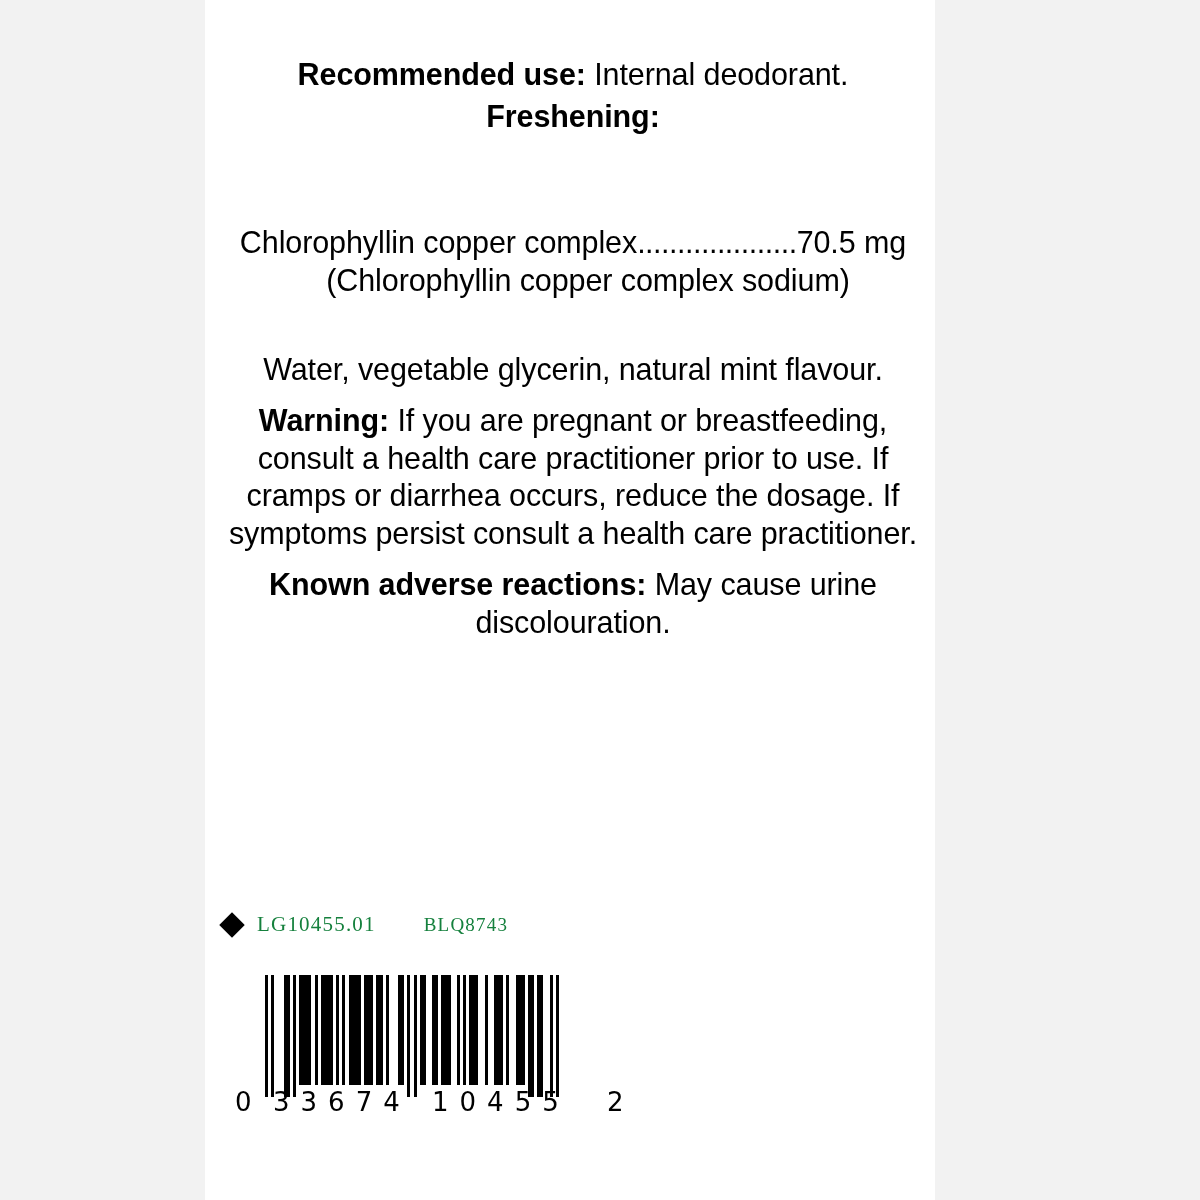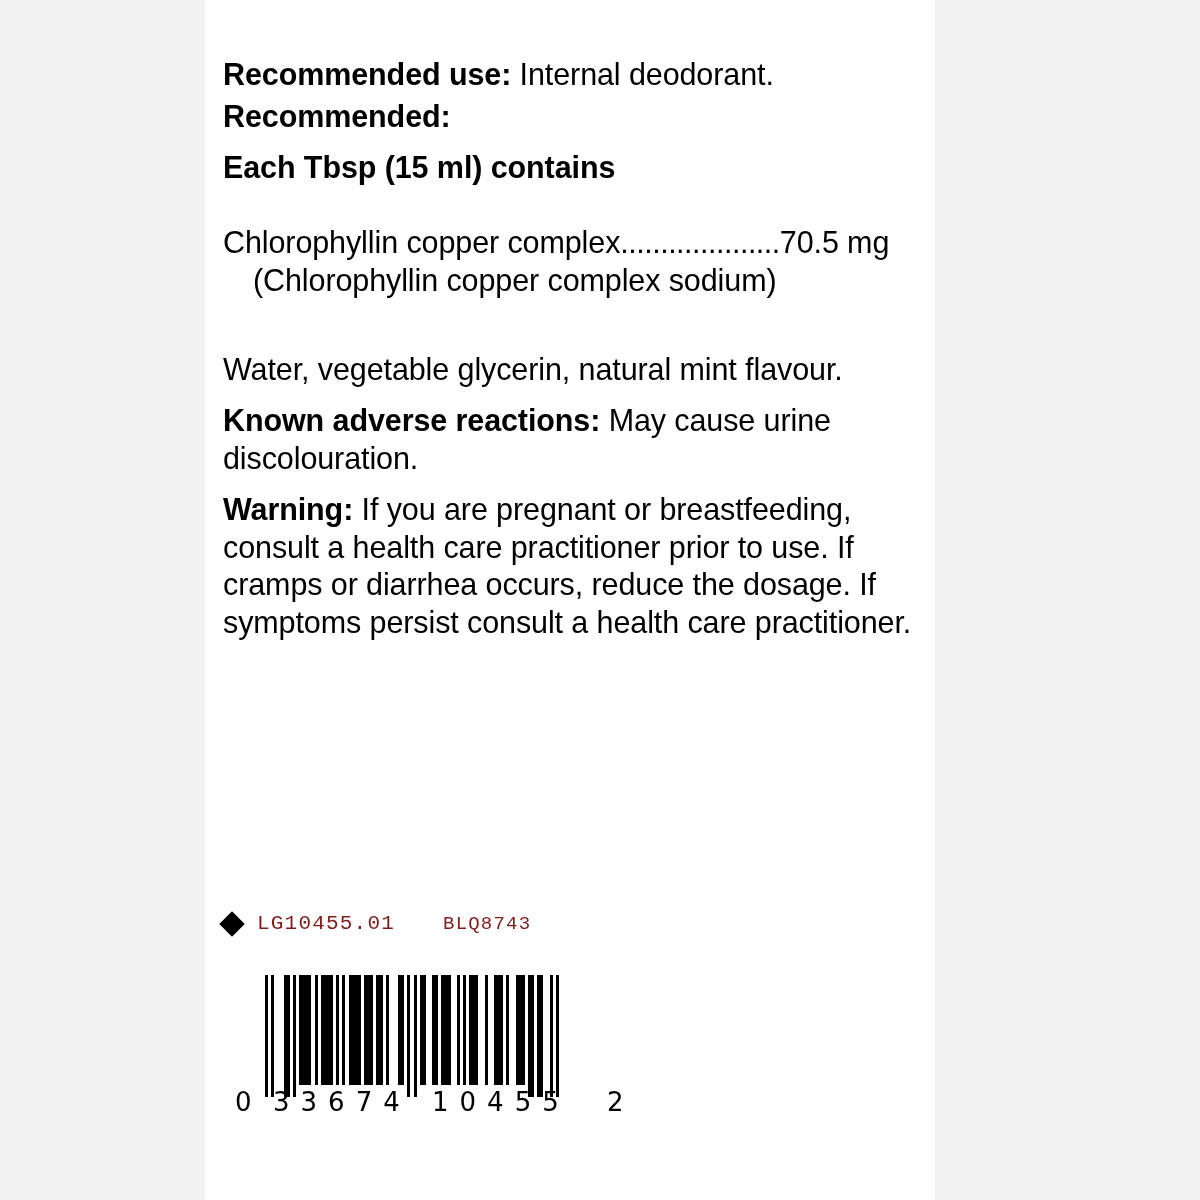--- a/index.html
+++ b/index.html
@@ -13,20 +13,21 @@
     font-family: "Liberation Sans", sans-serif;
     overflow: hidden;
   }
   #label-panel {
     position: absolute;
     left: 205px;
     top: 0;
     width: 730px;
     height: 1200px;
     background: #ffffff;
+    text-align: center;
   }
   .content {
     position: absolute;
     left: 18px;
     top: 56px;
     width: 700px;
     color: #000000;
   }
   .blk {
     margin: 0 0 14px 0;
@@ -42,24 +43,24 @@
   }
   .dots { letter-spacing: -0.5px; }
 
   
   .code-row {
     position: absolute;
     left: 18px;
     top: 912px;
     display: flex;
     align-items: center;
-    font-family: Liberation Mono, monospace;
+    font-family: Liberation Serif, serif;
     font-size: 21px;
     letter-spacing: 1.2px;
-    color: #7f1d1d;
+    color: #15803d;
   }
   .diamond {
     width: 18px;
     height: 18px;
     background: #000;
     transform: rotate(45deg);
     margin-right: 16px;
     flex: none;
   }
   .code-2 { margin-left: 48px; font-size: 19px; }
@@ -99,41 +100,41 @@
 
 <div id="label-panel">
 
   <div class="content">
 
     <p class="blk tighter">
       <b>Recommended use:</b><span> Internal deodorant.</span>
     </p>
 
     <p class="blk">
-      <b>Recommended:</b><br>
-    </p>
-
-    <p class="blk">
-      <b>Each Tbsp (15 ml) contains</b><br>
+      <b>Freshening:</b><br>
+    </p>
+
+    <p class="blk">
+      <br>
       <br>
       <span>Chlorophyllin copper complex</span><span class="dots">....................</span><span>70.5 mg</span>
       <span class="indent">(Chlorophyllin copper complex sodium)</span>
     </p>
 
     <p class="blk">
       <br>
       <span>Water, vegetable glycerin, natural mint flavour.</span>
     </p>
 
     <p class="blk">
+      <b>Warning:</b><span> If you are pregnant or breastfeeding, consult a health care practitioner prior to use. If cramps or diarrhea occurs, reduce the dosage. If symptoms persist consult a health care practitioner.</span>
+    </p>
+
+    <p class="blk">
       <b>Known adverse reactions:</b><span> May cause urine discolouration.</span>
-    </p>
-
-    <p class="blk">
-      <b>Warning:</b><span> If you are pregnant or breastfeeding, consult a health care practitioner prior to use. If cramps or diarrhea occurs, reduce the dosage. If symptoms persist consult a health care practitioner.</span>
     </p>
 
 
   </div>
 
   <div class="code-row">
     <span class="diamond"></span>
     <span>LG10455.01</span>
     <span class="code-2">BLQ8743</span>
   </div>

